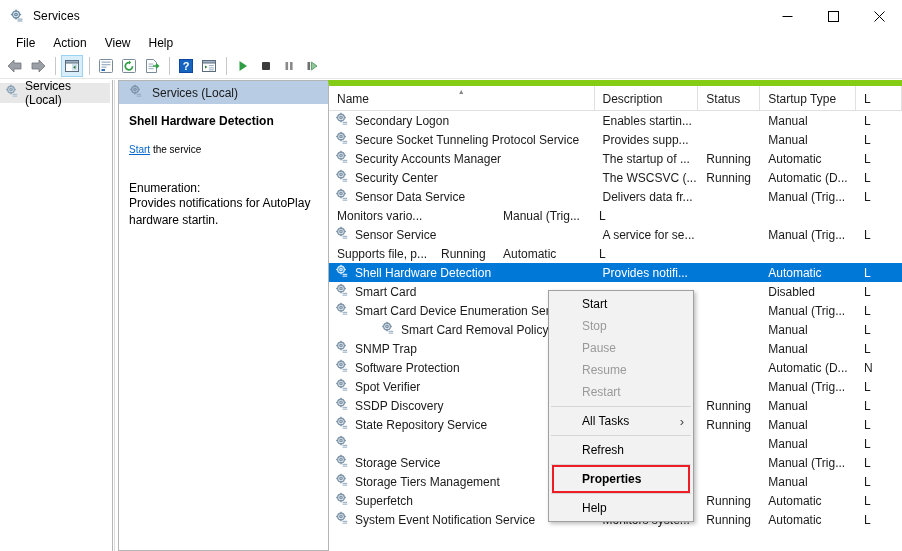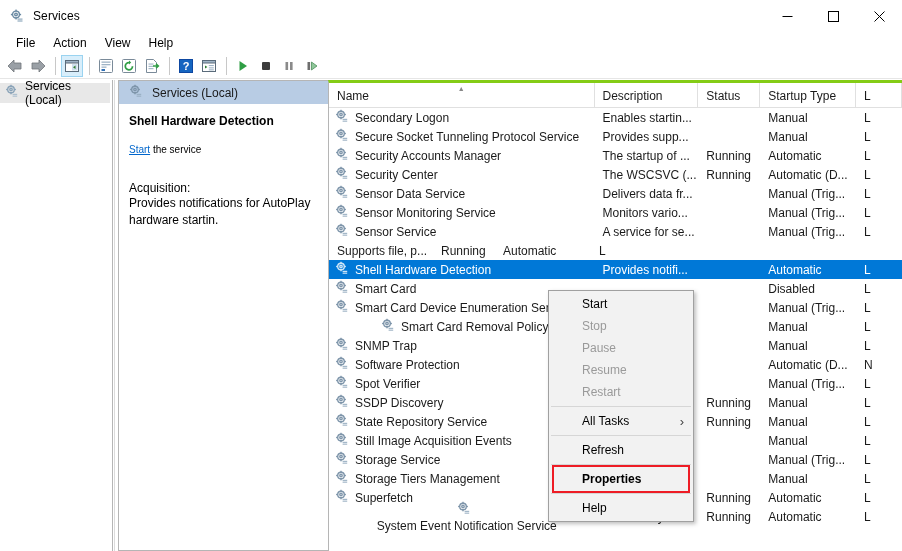--- a/index.html
+++ b/index.html
@@ -101,21 +101,21 @@
   #svc-action { font-size: 10px; color: #000; margin-bottom: 26px; }
   #svc-action a {
     color: #0066cc; text-decoration: underline; cursor: pointer;
   }
   #svc-desc-label { font-size: 12px; color: #000; }
   #svc-desc-text { font-size: 12px; color: #000; line-height: 17px; }
 
   
   #listpane {
     position: absolute; left: 328px; top: 80px; width: 574px; height: 471px;
-    background: #ffffff; border-top: 3px solid #84cc16;
+    background: #ffffff; border-top: 6px solid #84cc16;
     border-left: 1px solid #b5b5b5; overflow: hidden;
   }
   #list-header {
     position: relative; height: 25px; background: #ffffff;
     border-bottom: 1px solid #e0e0e0; display: flex;
   }
   #list-header .hcell {
     position: relative; height: 25px; display: flex; align-items: center;
     font-size: 12px; color: #1a1a1a; padding-left: 8px;
     border-right: 1px solid #e0e0e0;
@@ -346,21 +346,21 @@
         </g>
         <rect x="8.6" y="10.8" width="4.6" height="1.1" fill="#97adc0"></rect>
         <rect x="8.6" y="12.6" width="4.6" height="1.1" fill="#97adc0"></rect>
       </svg>
     </span>
     <span class="dh-label">Services (Local)</span>
   </div>
   <div id="detail-body">
     <div id="svc-title">Shell Hardware Detection</div>
     <div id="svc-action"><a>Start</a><span> the service</span></div>
-    <div id="svc-desc-label">Acquisition:</div>
+    <div id="svc-desc-label">Enumeration:</div>
     <div id="svc-desc-text">Provides notifications for AutoPlay hardware startin.</div>
   </div>
 </div>
 
 <div id="listpane">
   <div id="list-header">
       <div class="hcell" style="width: 266px;">
         <span>Name</span>
         <span class="sortarrow" style="font-size: 7px;">▲</span>
       </div>
@@ -487,37 +487,20 @@
               <rect x="8.6" y="12.6" width="4.6" height="1.1" fill="#9ab0c2"></rect>
             </svg></span>
           <span class="nm">Sensor Data Service</span>
         </div>
         <div class="cell desc" style="width: 104px;">Delivers data fr...</div>
         <div class="cell status" style="width: 62px;"></div>
         <div class="cell startup" style="width: 96px;">Manual (Trig...</div>
         <div class="cell logon" style="width: 46px;">L</div>
       </div>
       <div class="row">
-        <div class="cell name" style="width: 266px;">
-          <span><svg class="gear" width="15" height="15" viewBox="0 0 16 16">
-              <g fill="none" stroke="#7e95aa" stroke-width="1.4">
-                <circle cx="7" cy="6.5" r="3.3"></circle>
-                <circle cx="7" cy="6.5" r="1.2"></circle>
-              </g>
-              <g fill="#7e95aa">
-                <rect x="6.3" y="1.8" width="1.4" height="1.8"></rect>
-                <rect x="6.3" y="9.5" width="1.4" height="1.8"></rect>
-                <rect x="2.1" y="5.8" width="1.8" height="1.4"></rect>
-                <rect x="10.1" y="5.8" width="1.8" height="1.4"></rect>
-              </g>
-              <rect x="8.6" y="10.8" width="4.6" height="1.1" fill="#9ab0c2"></rect>
-              <rect x="8.6" y="12.6" width="4.6" height="1.1" fill="#9ab0c2"></rect>
-            </svg></span>
-          <span class="nm">Sensor Monitoring Service</span>
-        </div>
         <div class="cell desc" style="width: 104px;">Monitors vario...</div>
         <div class="cell status" style="width: 62px;"></div>
         <div class="cell startup" style="width: 96px;">Manual (Trig...</div>
         <div class="cell logon" style="width: 46px;">L</div>
       </div>
       <div class="row">
         <div class="cell name" style="width: 266px;">
           <span><svg class="gear" width="15" height="15" viewBox="0 0 16 16">
               <g fill="none" stroke="#7e95aa" stroke-width="1.4">
                 <circle cx="7" cy="6.5" r="3.3"></circle>
@@ -761,21 +744,20 @@
               </g>
               <g fill="#7e95aa">
                 <rect x="6.3" y="1.8" width="1.4" height="1.8"></rect>
                 <rect x="6.3" y="9.5" width="1.4" height="1.8"></rect>
                 <rect x="2.1" y="5.8" width="1.8" height="1.4"></rect>
                 <rect x="10.1" y="5.8" width="1.8" height="1.4"></rect>
               </g>
               <rect x="8.6" y="10.8" width="4.6" height="1.1" fill="#9ab0c2"></rect>
               <rect x="8.6" y="12.6" width="4.6" height="1.1" fill="#9ab0c2"></rect>
             </svg></span>
-          <span class="nm">Still Image Acquisition Events</span>
         </div>
         <div class="cell desc" style="width: 104px;"></div>
         <div class="cell status" style="width: 62px;"></div>
         <div class="cell startup" style="width: 96px;">Manual</div>
         <div class="cell logon" style="width: 46px;">L</div>
       </div>
       <div class="row">
         <div class="cell name" style="width: 266px;">
           <span><svg class="gear" width="15" height="15" viewBox="0 0 16 16">
               <g fill="none" stroke="#7e95aa" stroke-width="1.4">
@@ -838,21 +820,21 @@
               <rect x="8.6" y="12.6" width="4.6" height="1.1" fill="#9ab0c2"></rect>
             </svg></span>
           <span class="nm">Superfetch</span>
         </div>
         <div class="cell desc" style="width: 104px;"></div>
         <div class="cell status" style="width: 62px;">Running</div>
         <div class="cell startup" style="width: 96px;">Automatic</div>
         <div class="cell logon" style="width: 46px;">L</div>
       </div>
       <div class="row">
-        <div class="cell name" style="width: 266px; flex-direction: column;">
+        <div class="cell name" style="width: 266px;">
           <span><svg class="gear" width="15" height="15" viewBox="0 0 16 16">
               <g fill="none" stroke="#7e95aa" stroke-width="1.4">
                 <circle cx="7" cy="6.5" r="3.3"></circle>
                 <circle cx="7" cy="6.5" r="1.2"></circle>
               </g>
               <g fill="#7e95aa">
                 <rect x="6.3" y="1.8" width="1.4" height="1.8"></rect>
                 <rect x="6.3" y="9.5" width="1.4" height="1.8"></rect>
                 <rect x="2.1" y="5.8" width="1.8" height="1.4"></rect>
                 <rect x="10.1" y="5.8" width="1.8" height="1.4"></rect>

